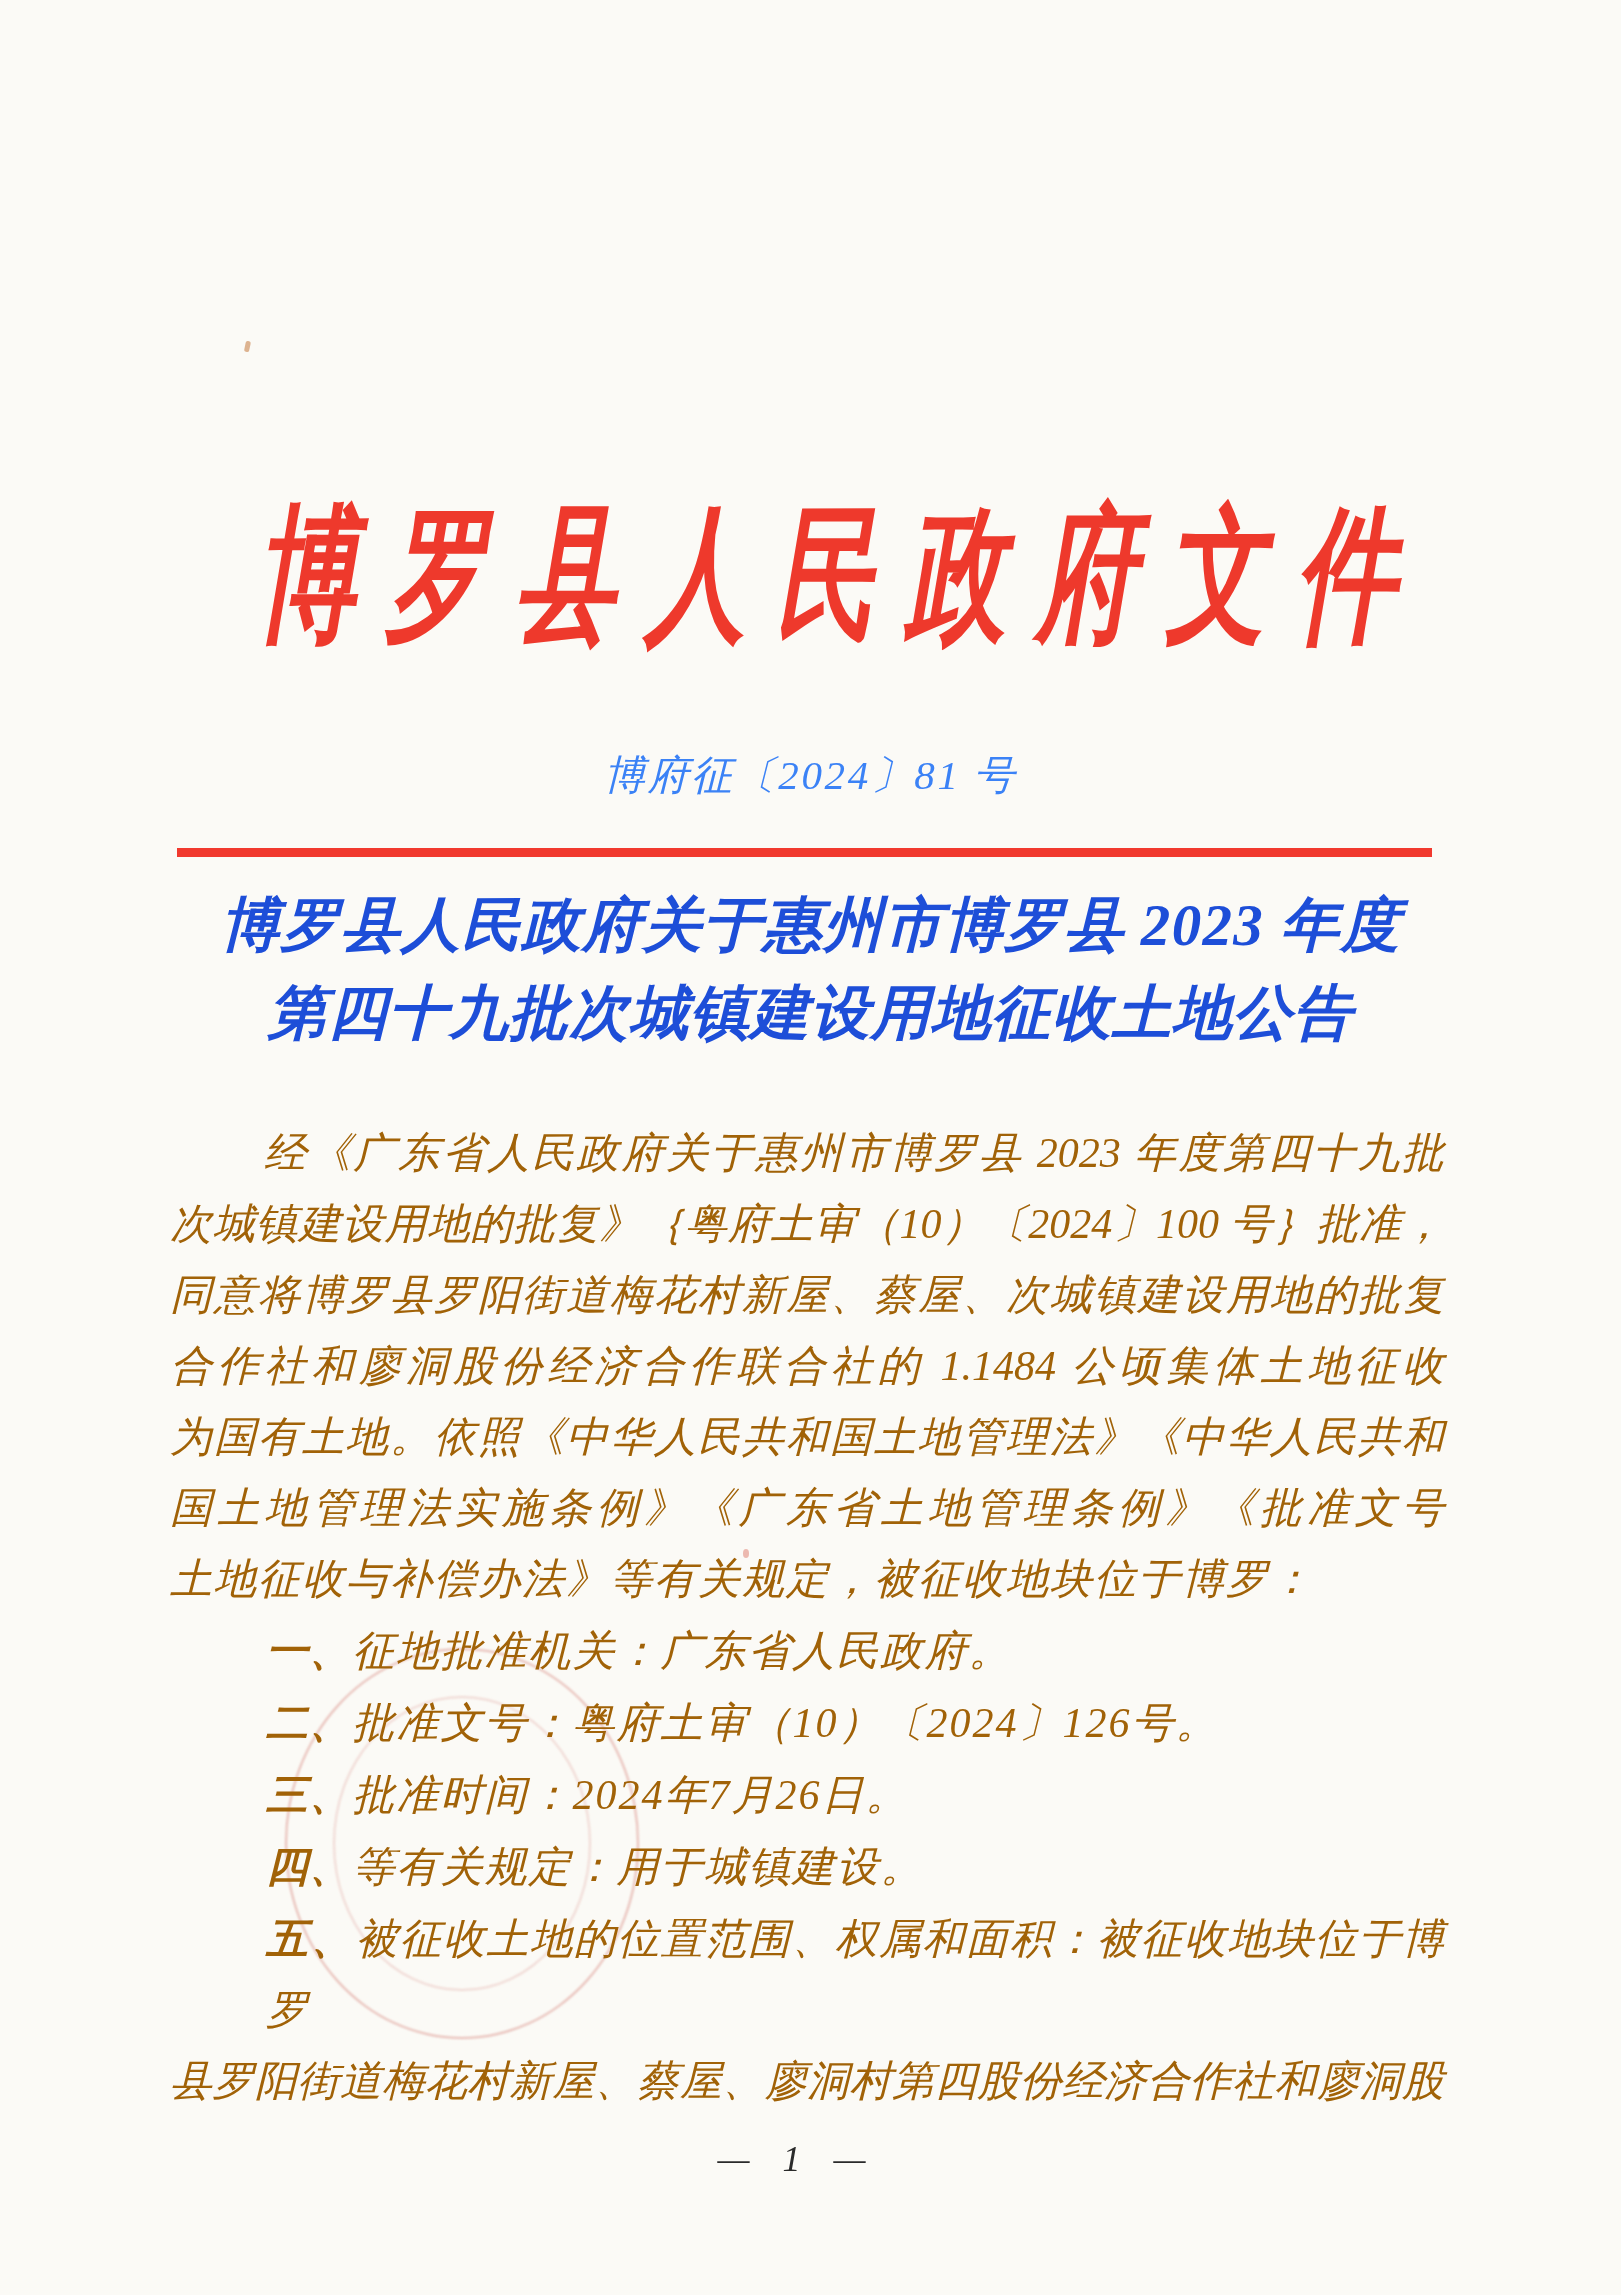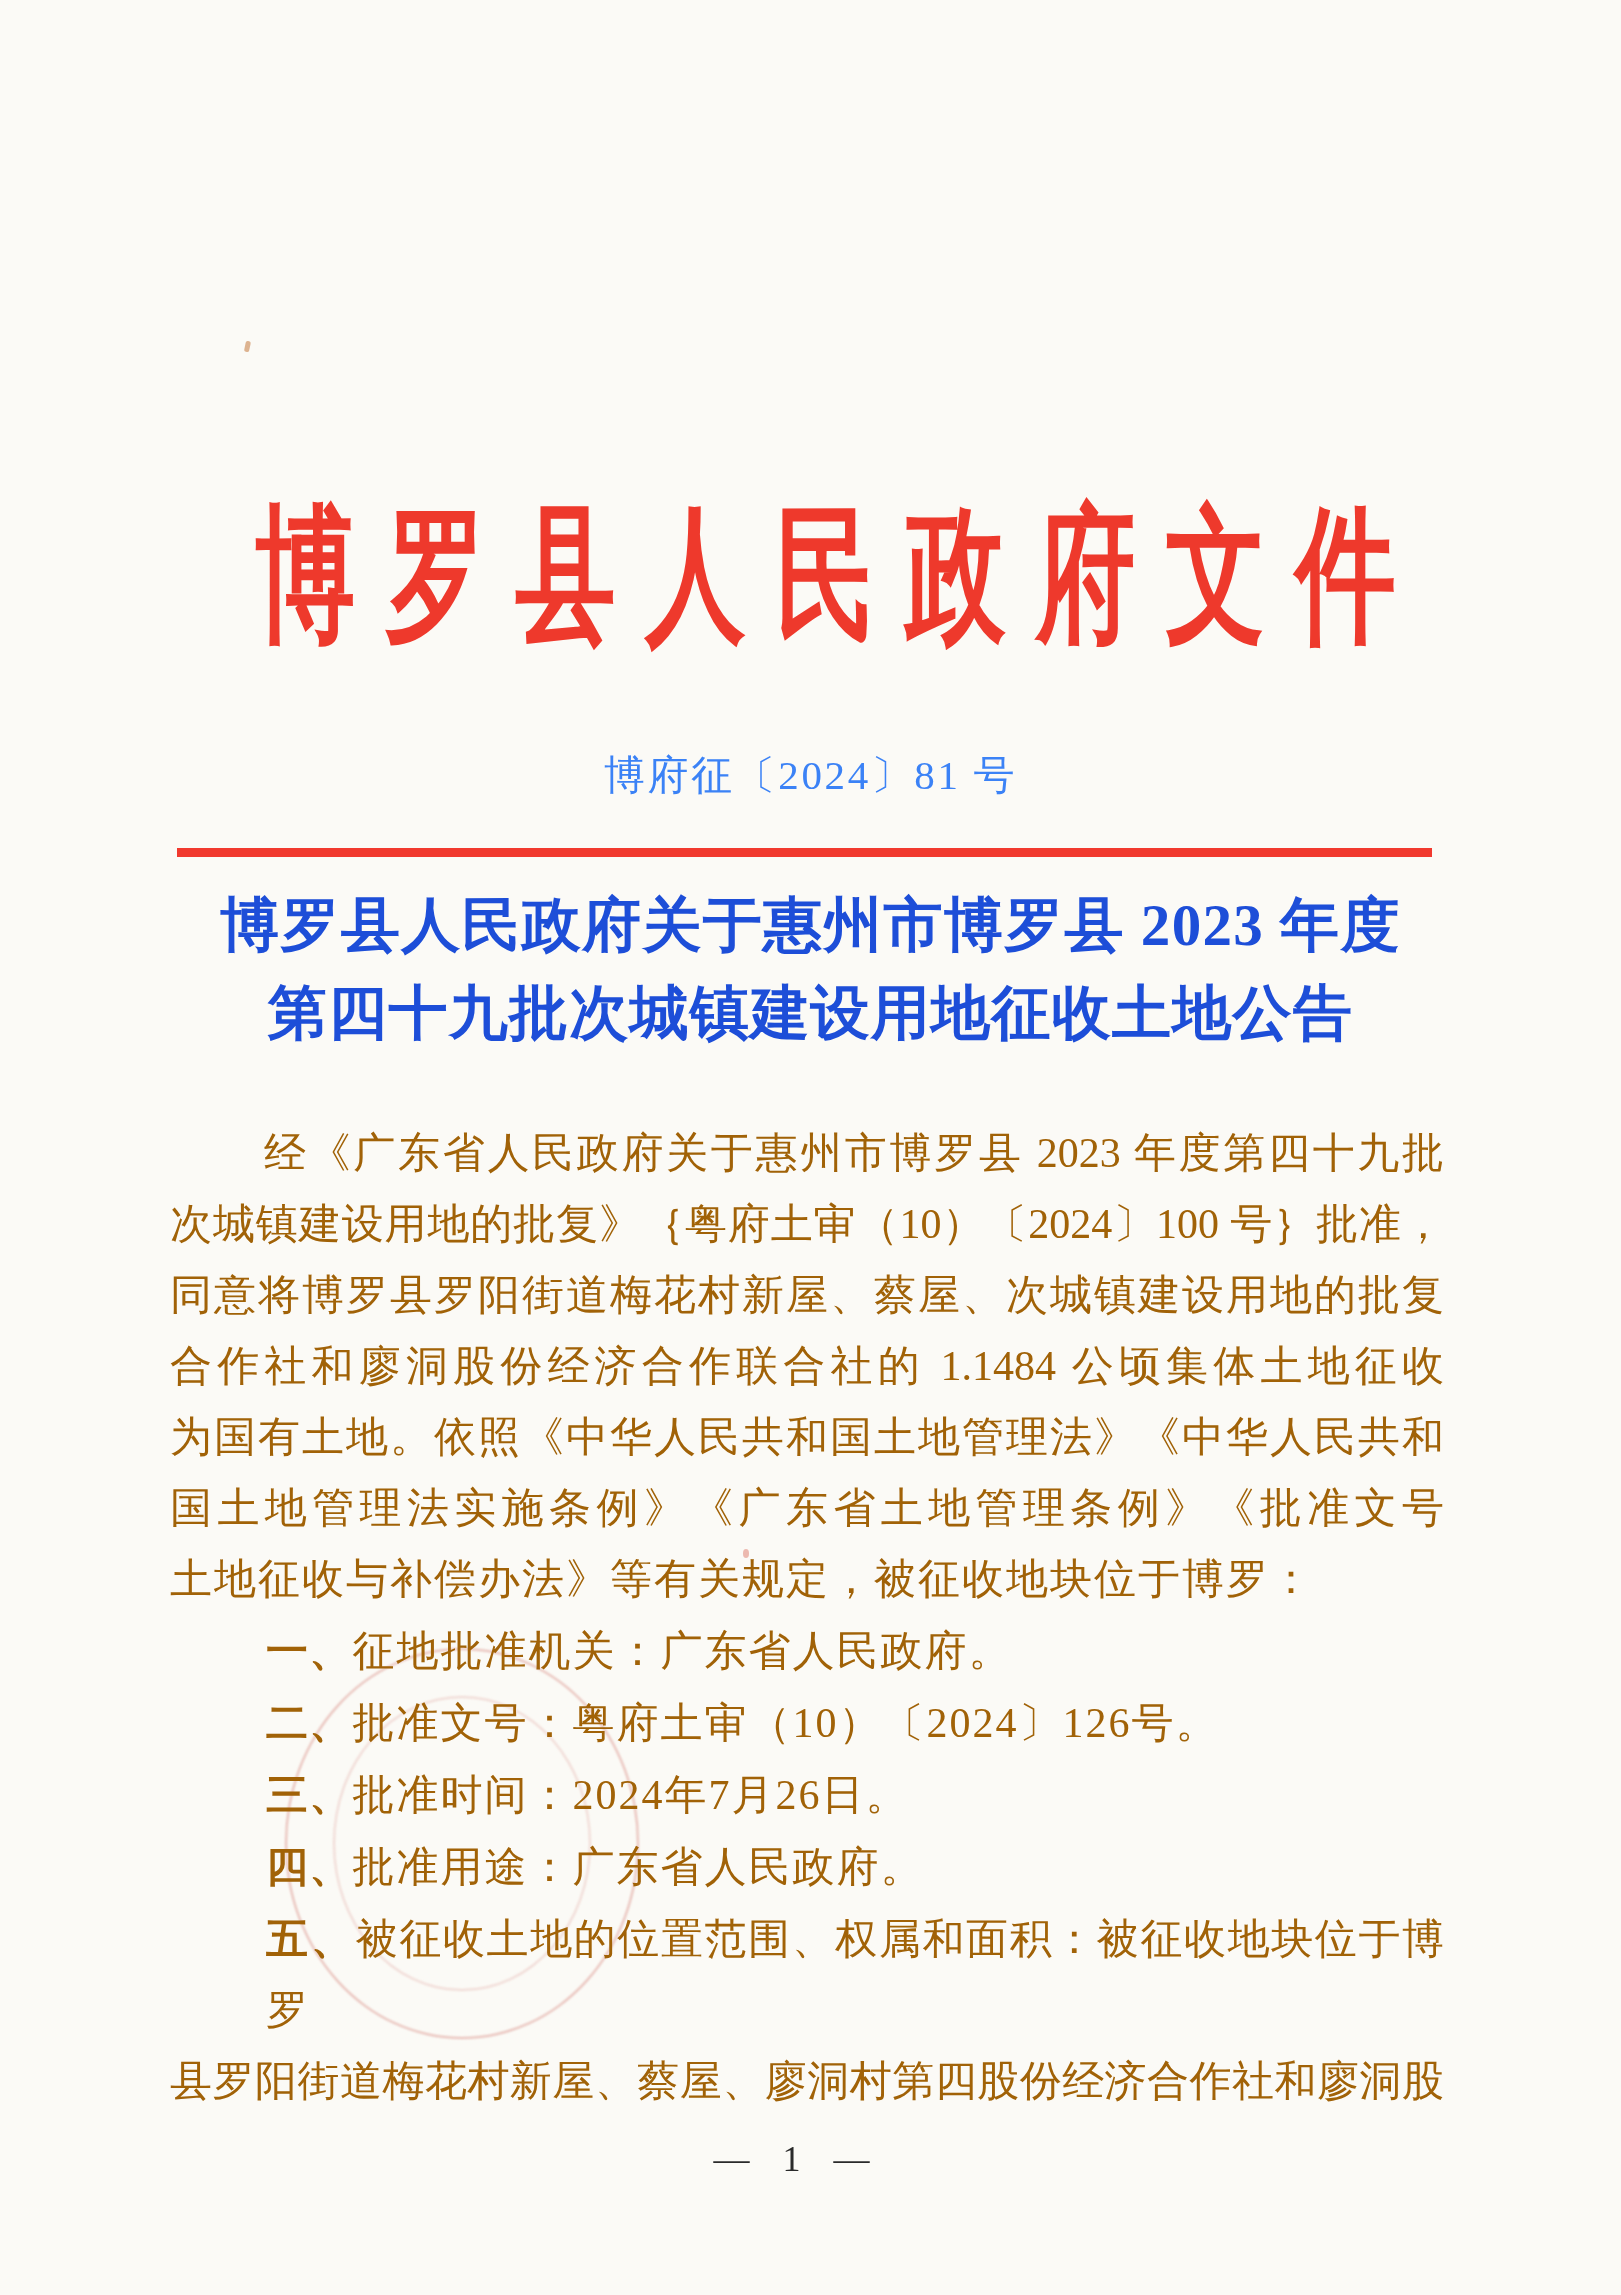--- a/index.html
+++ b/index.html
@@ -6,20 +6,21 @@
   body { background: #e8e6e2; }
 
   #page {
     position: relative;
     width: 1621px;
     height: 2295px;
     background: #fbfaf6;
     overflow: hidden;
     font-family: "Liberation Serif", "DejaVu Serif", serif;
     color: #1f1f1f;
+    font-style: italic;
   }
 
   
   .masthead {
     position: absolute;
     top: 478px;
     left: 0;
     width: 100%;
     text-align: center;
     font-size: 100px;
@@ -181,21 +182,21 @@
     <div class="line indent fill"><span>经《广东省人民政府关于惠州市博罗县 2023 年度第四十九批</span></div>
     <div class="line fill"><span>次城镇建设用地的批复》｛粤府土审（10）〔2024〕100 号｝批准，</span></div>
     <div class="line fill"><span>同意将博罗县罗阳街道梅花村新屋、蔡屋、次城镇建设用地的批复</span></div>
     <div class="line fill"><span>合作社和廖洞股份经济合作联合社的 1.1484 公顷集体土地征收</span></div>
     <div class="line fill"><span>为国有土地。依照《中华人民共和国土地管理法》《中华人民共和</span></div>
     <div class="line fill"><span>国土地管理法实施条例》《广东省土地管理条例》《批准文号</span></div>
     <div class="line"><span>土地征收与补偿办法》等有关规定，被征收地块位于博罗：</span></div>
     <div class="line item"><span class="marker">一、</span><span>征地批准机关：广东省人民政府。</span></div>
     <div class="line item"><span class="marker">二、</span><span>批准文号：粤府土审（10）〔2024〕126号。</span></div>
     <div class="line item"><span class="marker">三、</span><span>批准时间：2024年7月26日。</span></div>
-    <div class="line item"><span class="marker">四、</span><span>批准用途：广东省人民政府。</span></div>
+    <div class="line item"><span class="marker">四、</span><span>等有关规定：用于城镇建设。</span></div>
     <div class="line item fill"><span class="marker">五、</span><span>被征收土地的位置范围、权属和面积：被征收地块位于博罗</span></div>
     <div class="line fill"><span>县罗阳街道梅花村新屋、蔡屋、廖洞村第四股份经济合作社和廖洞股</span></div>
   </div>
 
   <div class="footer">
     <span>— 1 —</span>
   </div>
 
 </div>
 

